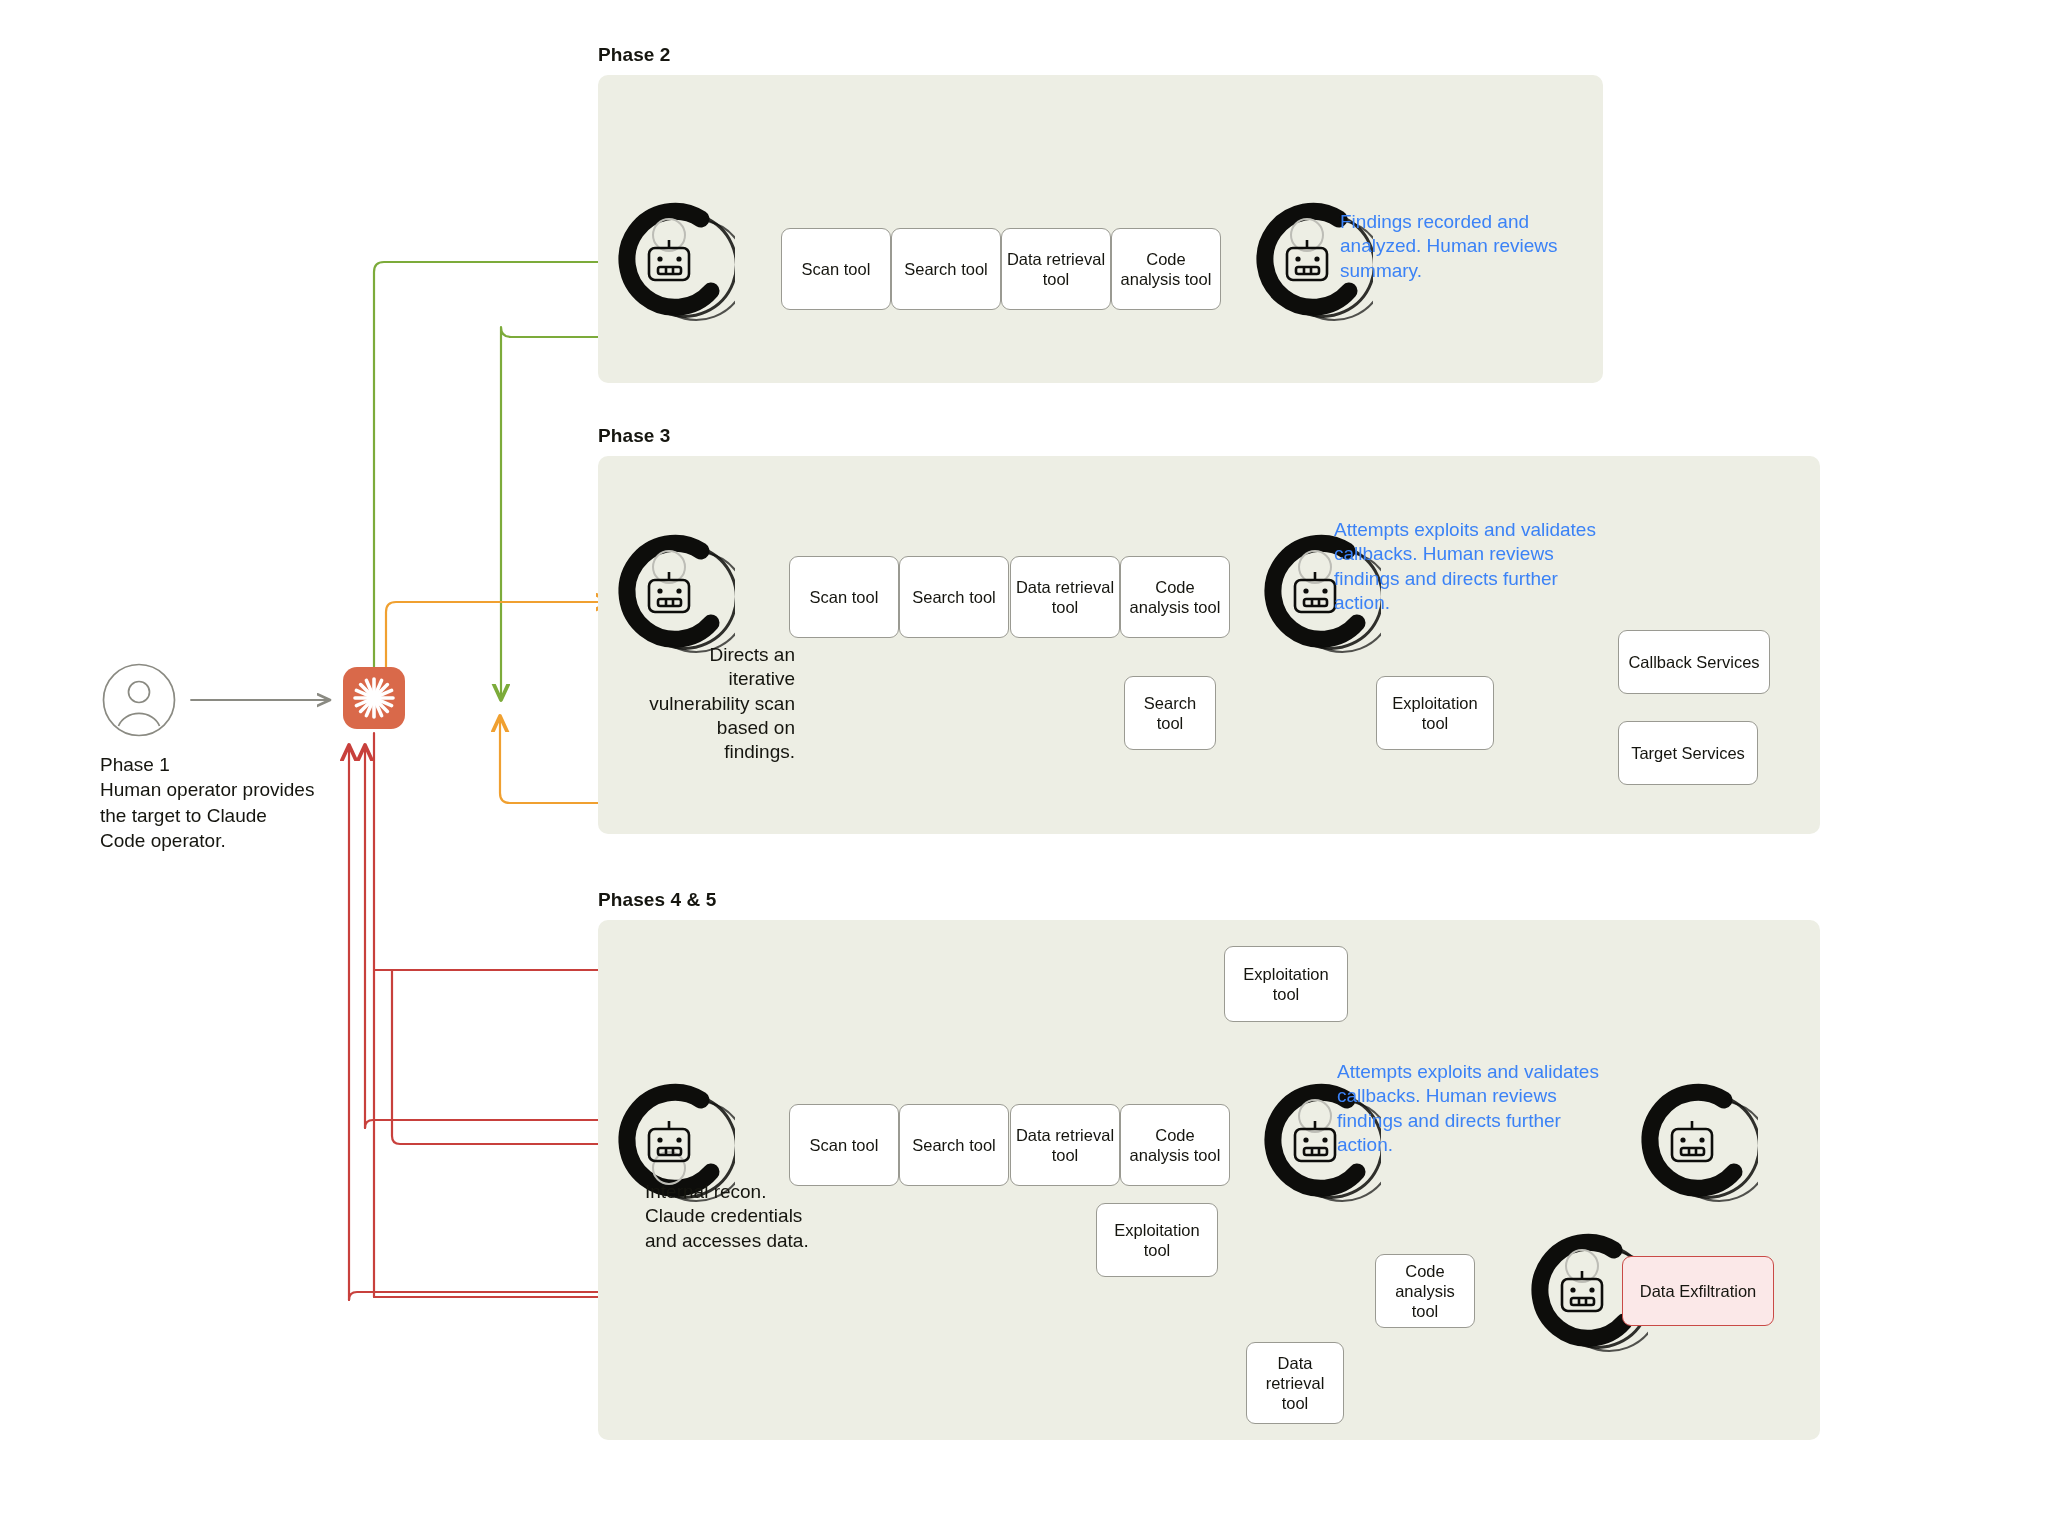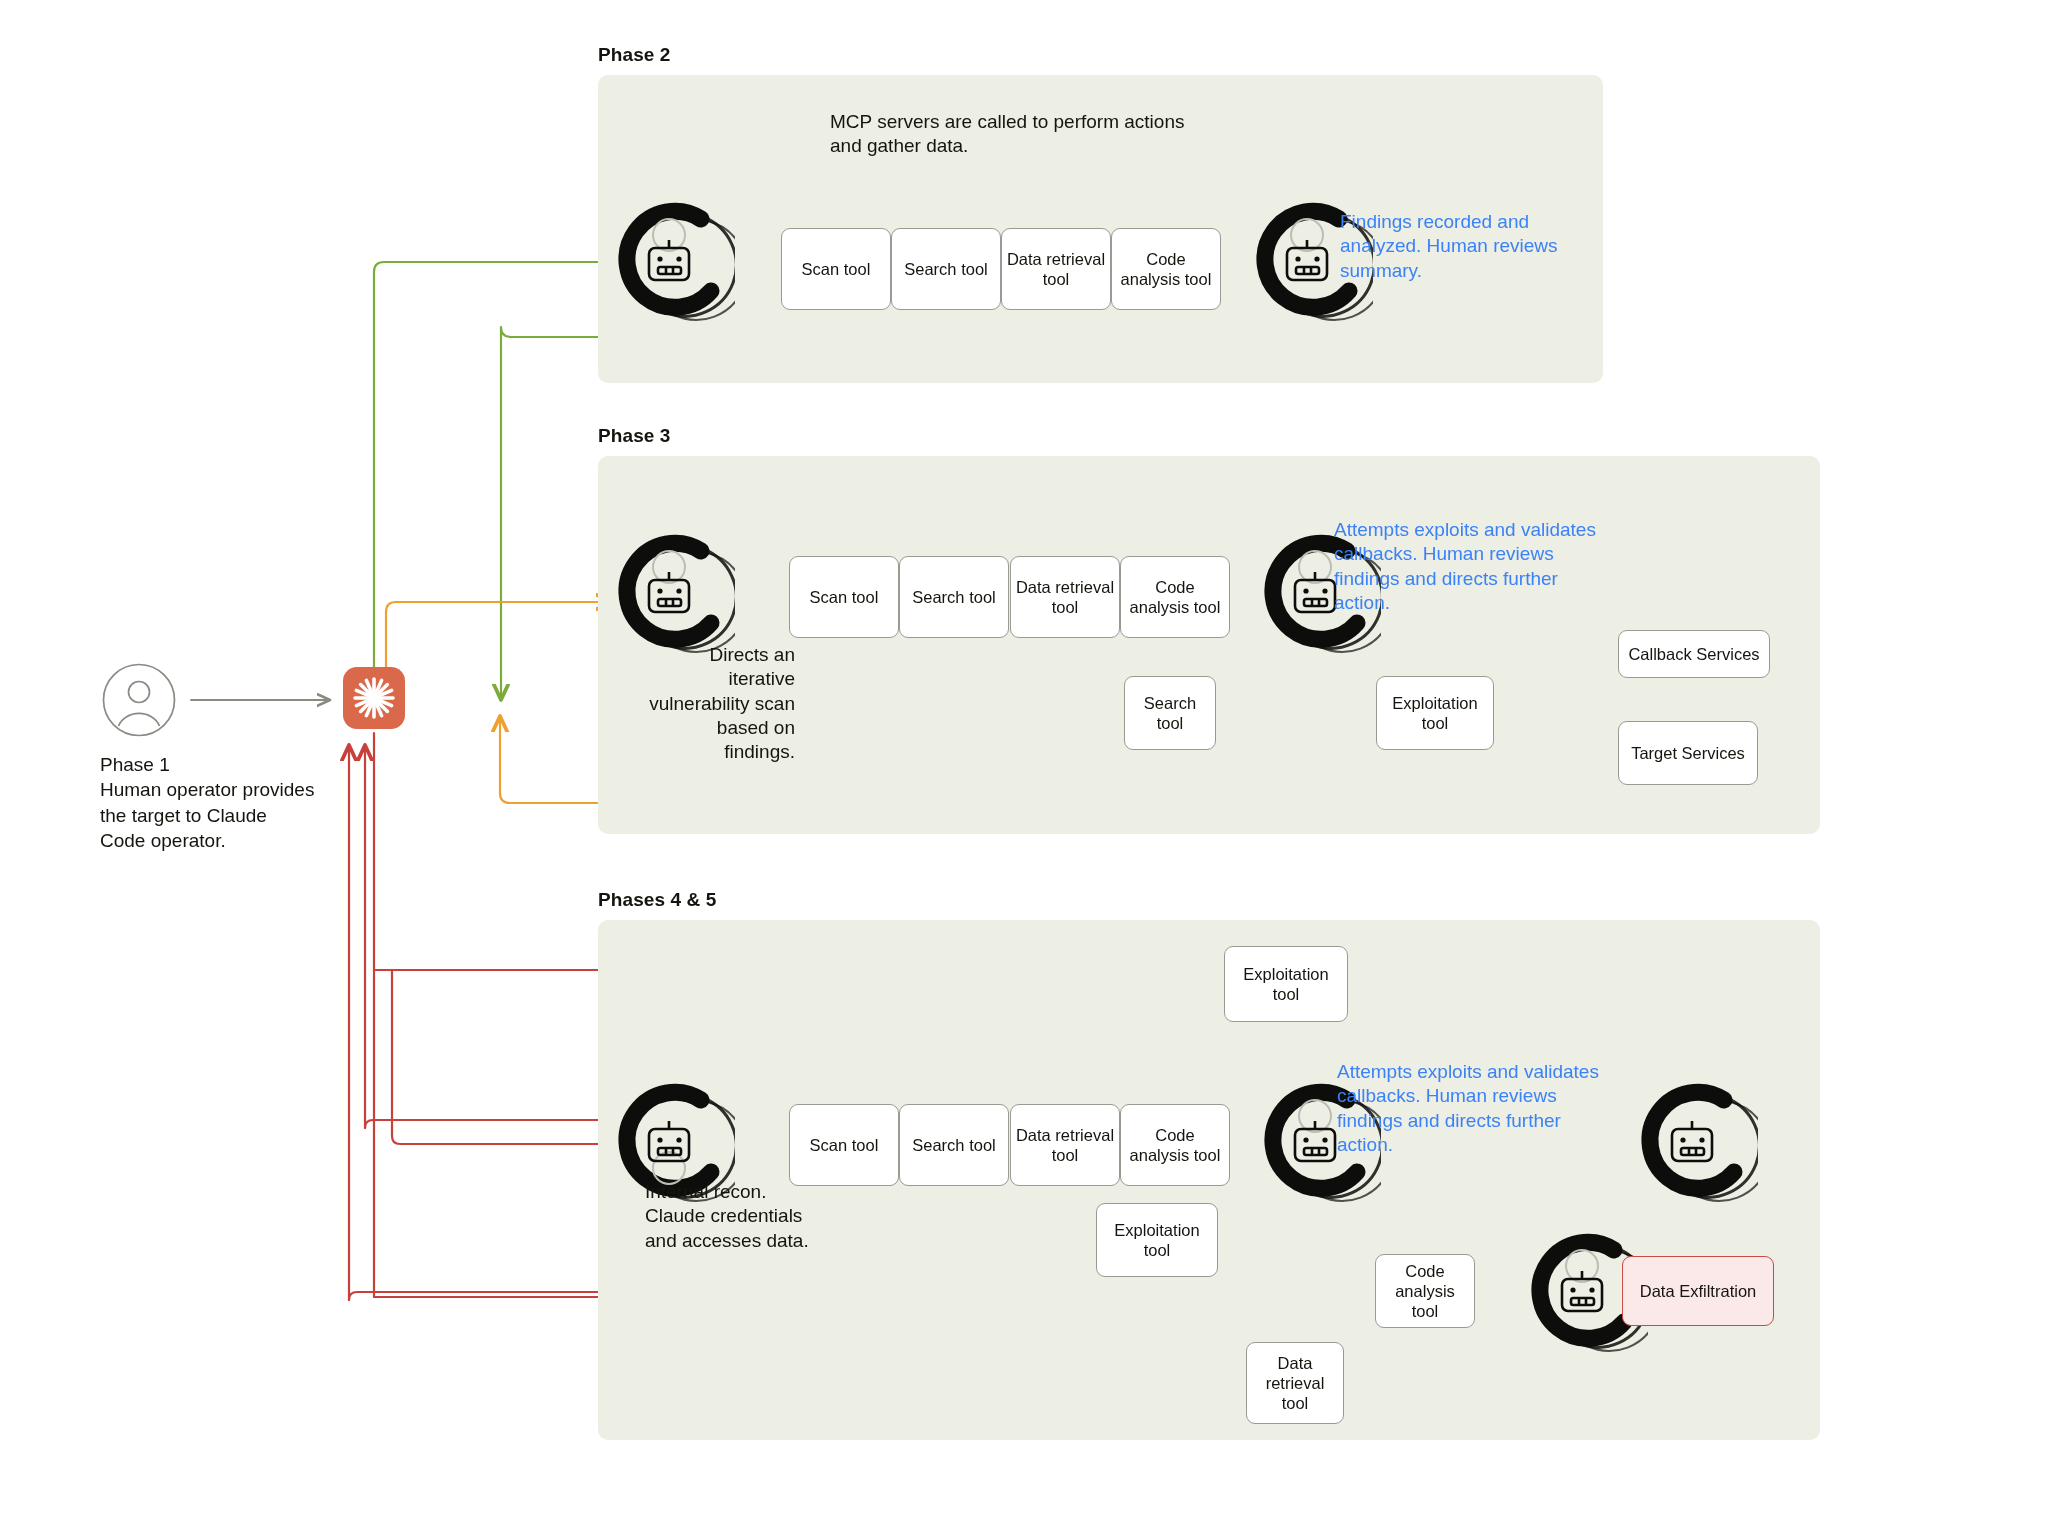--- a/index.html
+++ b/index.html
@@ -175,21 +175,20 @@
         <line x1="-2" y1="0.8" x2="-17.6" y2="7.6"></line>
         <line x1="-2" y1="-0.8" x2="-17.6" y2="-7.6"></line>
         <line x1="2" y1="0.8" x2="17.6" y2="7.6"></line>
       </g>
     </svg>
   </div>
 
   <div class="phase-label" style="left:598px;top:44px;">Phase 2</div>
   <div class="panel" style="left:598px;top:75px;width:1005px;height:308px;"></div>
 
-  <div class="note dark" style="left:830px;top:110px;width:360px;">MCP servers are called to perform actions and gather data.</div>
 
   <div class="agent" style="left:603px;top:195px;">
     <svg width="132" height="132" viewBox="0 0 132 132">
       <g fill="none" stroke="#0d0d0b">
         <path d="M98,24 A48,48 0 1 0 108,96" stroke-width="17" stroke-linecap="round"></path>
         <path d="M100,22 A50,50 0 1 1 64,118" stroke-width="3" stroke-linecap="round" opacity=".85"></path>
         <path d="M104,26 A50,50 0 1 1 70,119" stroke-width="2" stroke-linecap="round" opacity=".7"></path>
         <circle cx="66" cy="40" r="16" stroke="#bdbdb6" stroke-width="2"></circle>
       </g>
       <g fill="none" stroke="#0d0d0b" stroke-width="2.6">
@@ -292,21 +291,21 @@
       </g>
     </svg>
   </div>
 
   <div class="note" style="left:1334px;top:518px;width:270px;">Attempts exploits and validates callbacks. Human reviews findings and directs further action.</div>
 
   <div class="tool" style="left:1124px;top:676px;width:92px;height:74px;">Search
 tool</div>
   <div class="tool" style="left:1376px;top:676px;width:118px;height:74px;">Exploitation
 tool</div>
-  <div class="tool" style="left:1618px;top:630px;width:152px;height:48px;">Callback
+  <div class="tool" style="left:1618px;top:630px;width:152px;height:64px;">Callback
 Services</div>
   <div class="tool" style="left:1618px;top:721px;width:140px;height:64px;">Target
 Services</div>
 
   <div class="phase-label" style="left:598px;top:889px;">Phases 4 &amp; 5</div>
   <div class="panel" style="left:598px;top:920px;width:1222px;height:520px;"></div>
 
   <div class="tool" style="left:1224px;top:946px;width:124px;height:76px;">Exploitation
 tool</div>
 

